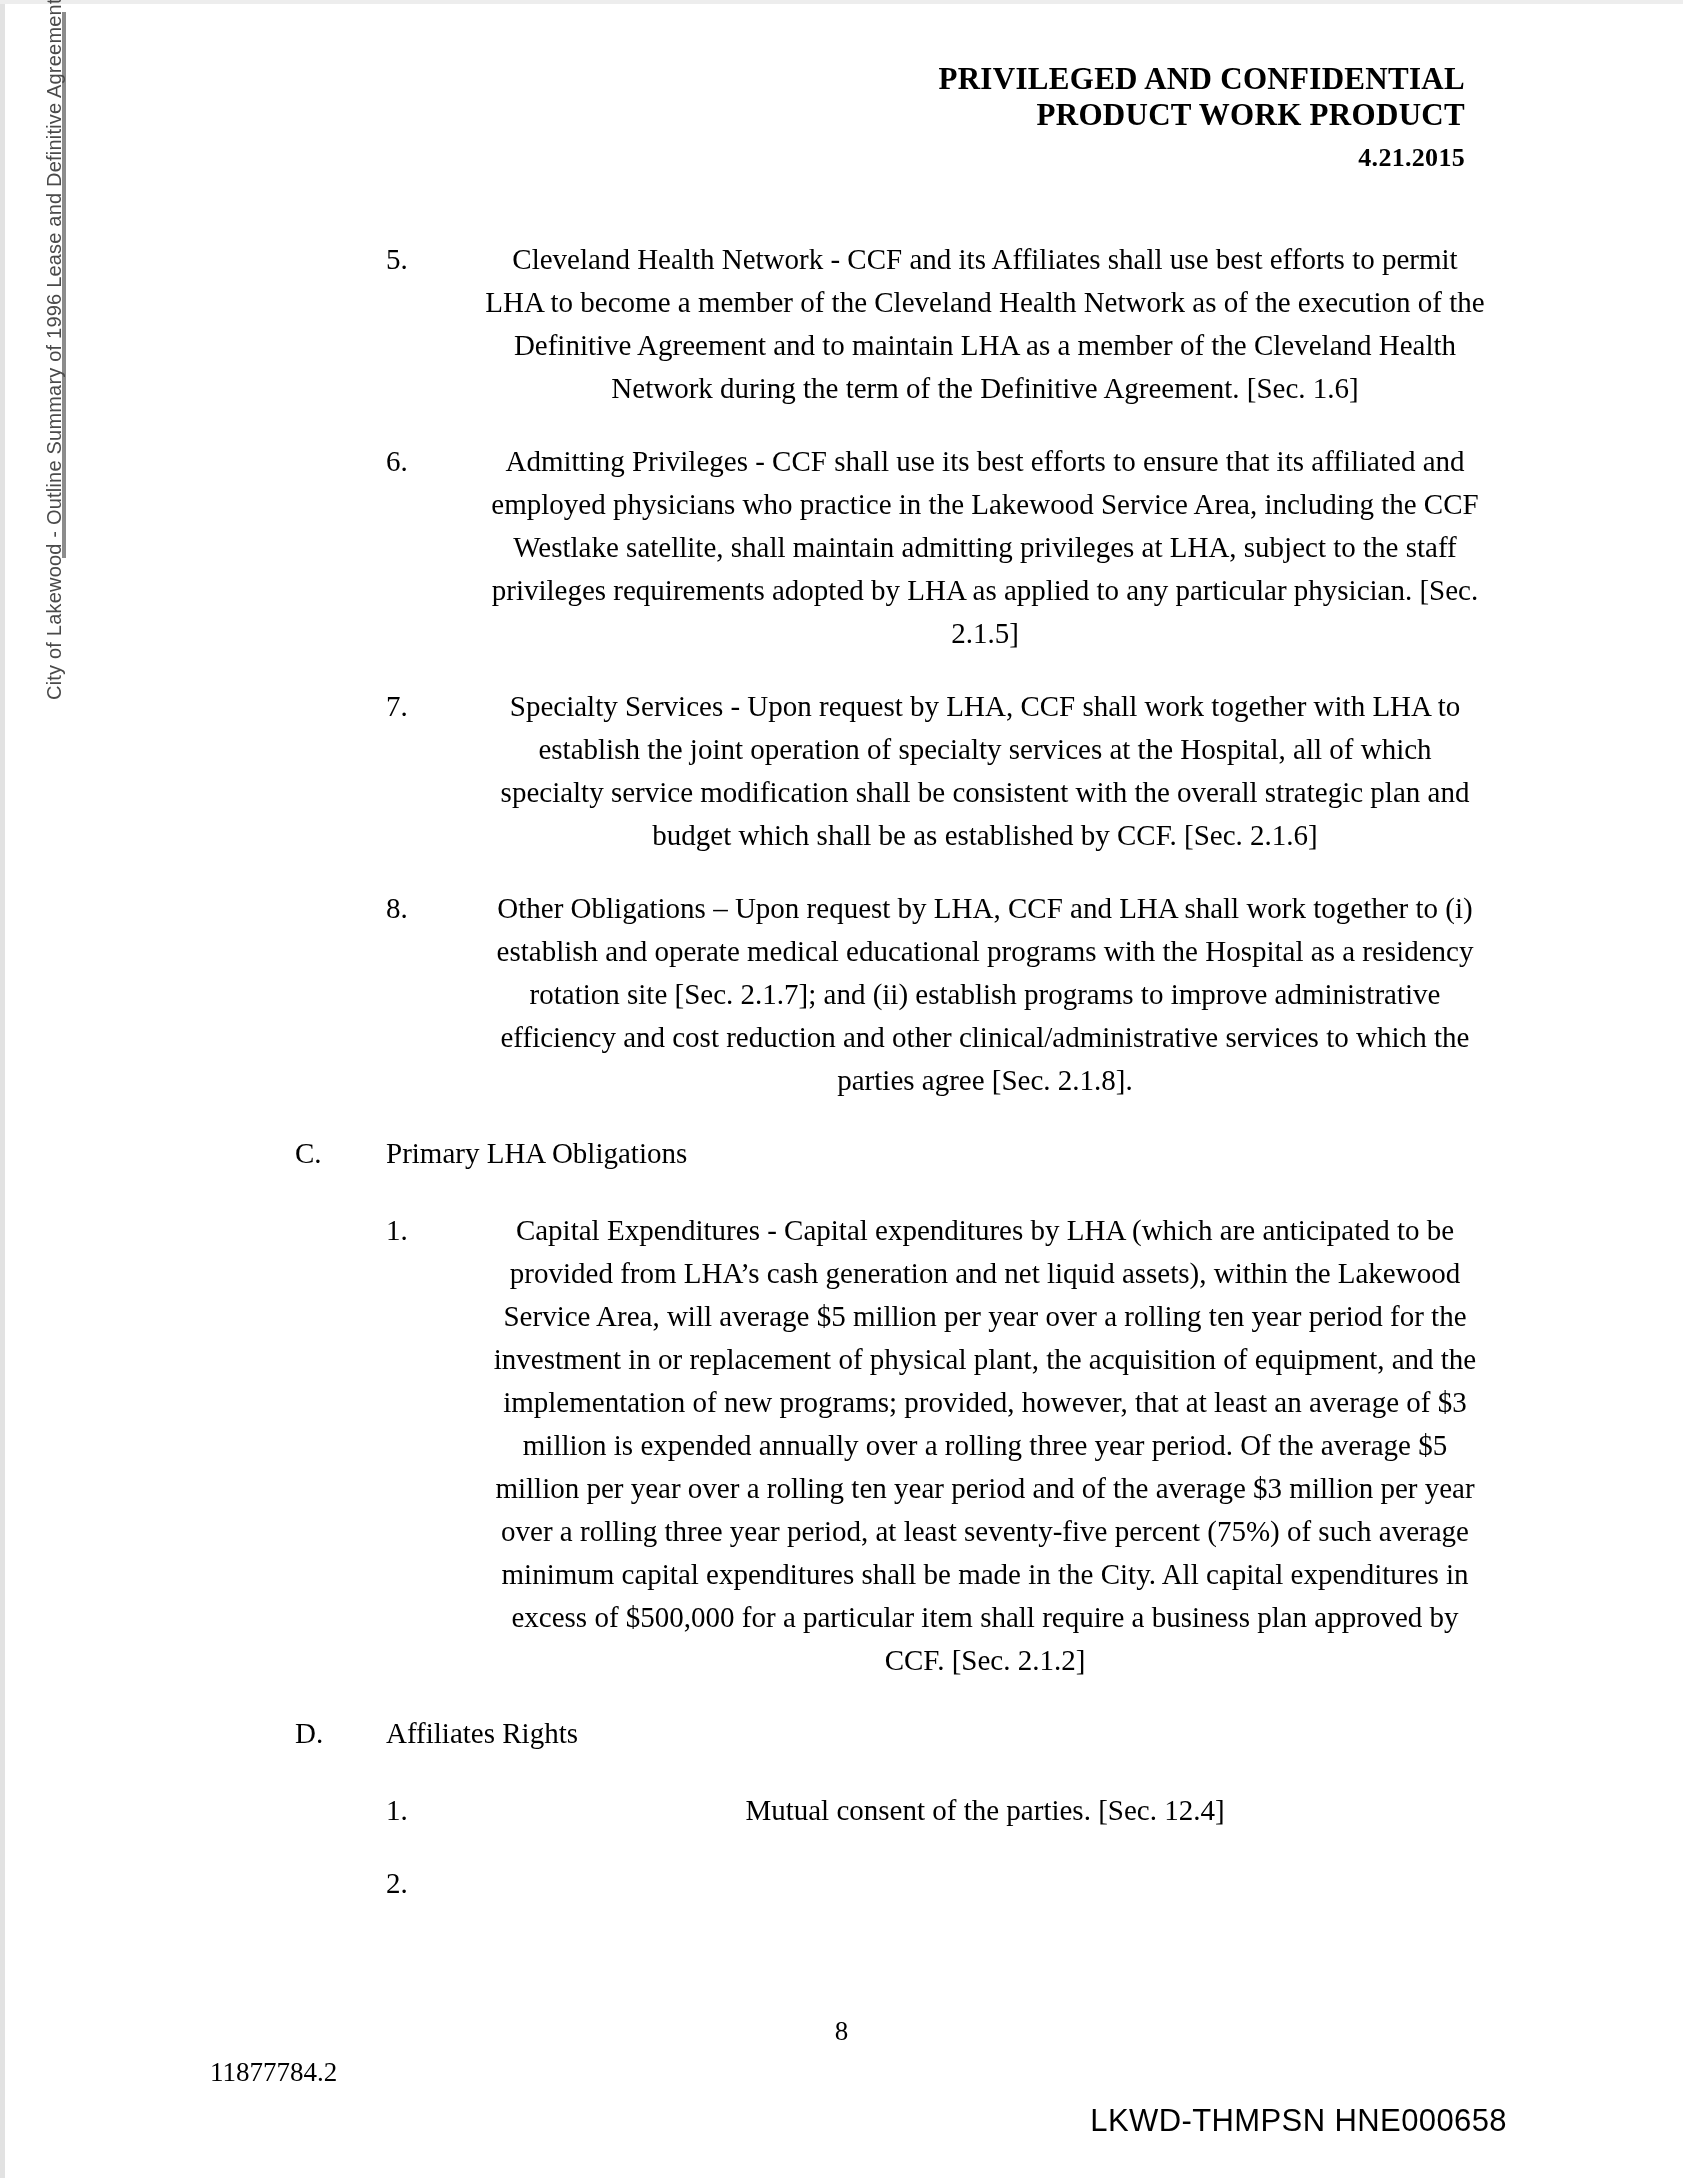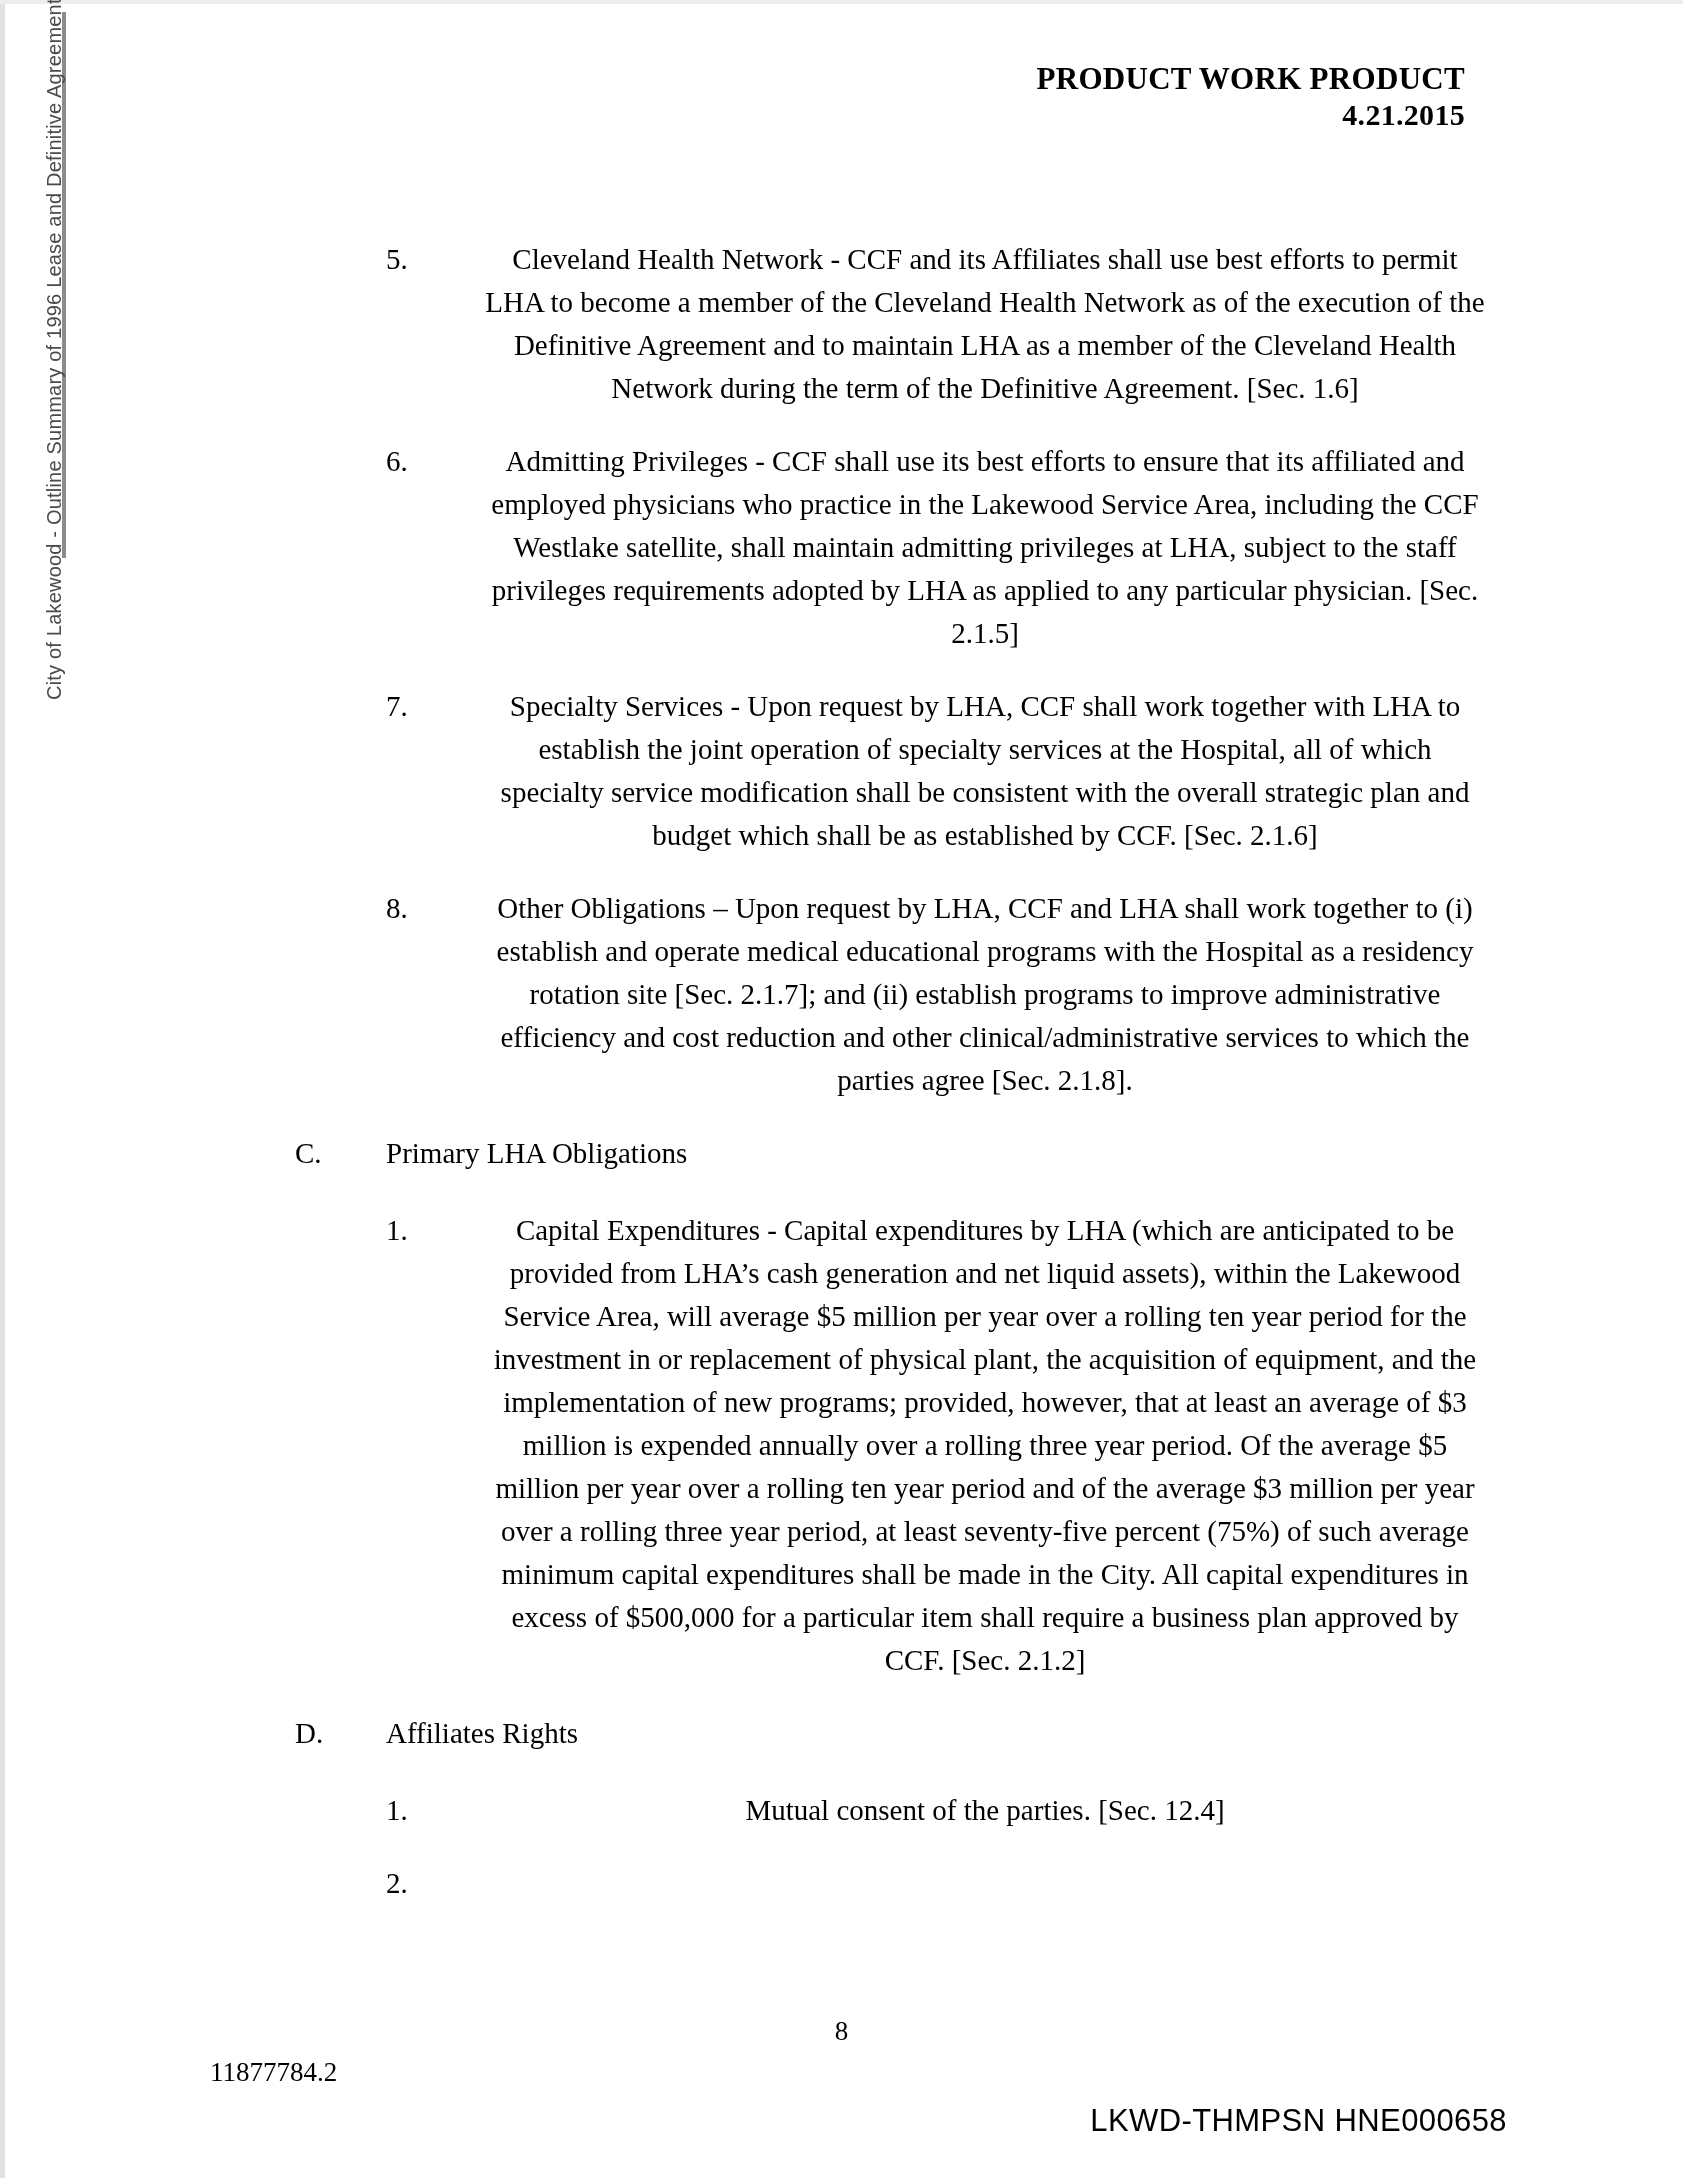--- a/index.html
+++ b/index.html
@@ -61,21 +61,21 @@
     left: 614px;
     top: 61px;
     width: 851px;
     text-align: right;
     font-weight: bold;
     font-size: 31px;
     line-height: 36px;
     letter-spacing: 0.3px;
   }
   .doc-header .hdr-line { display: block; white-space: nowrap; }
-  .doc-header .hdr-date { font-size: 30px; }
+  .doc-header .hdr-date { font-size: 26px; margin-top: 7px; }
 
   
   .body-area {
     position: absolute;
     left: 0;
     top: 238px;
     width: 1683px;
   }
 
   .block {
@@ -148,20 +148,21 @@
 
 <div class="page">
 
   <div class="scan-edge-left"></div>
   <div class="scan-edge-top"></div>
   <div class="scan-rule"></div>
 
   <div class="sidebar-label">City of Lakewood - Outline Summary of 1996 Lease and Definitive Agreement - v2.DOCX</div>
 
   <div class="doc-header">
+    <span class="hdr-line">PRIVILEGED AND CONFIDENTIAL</span>
     <span class="hdr-line">PRODUCT WORK PRODUCT</span>
     <span class="hdr-line hdr-date">4.21.2015</span>
   </div>
 
   <div class="body-area">
 
     <div class="block item">
       <span class="marker">5.</span>
       <span class="text">Cleveland Health Network - CCF and its Affiliates shall use best efforts to permit LHA to become a member of the Cleveland Health Network as of the execution of the Definitive Agreement and to maintain LHA as a member of the Cleveland Health Network during the term of the Definitive Agreement. [Sec. 1.6]</span>
     </div>

